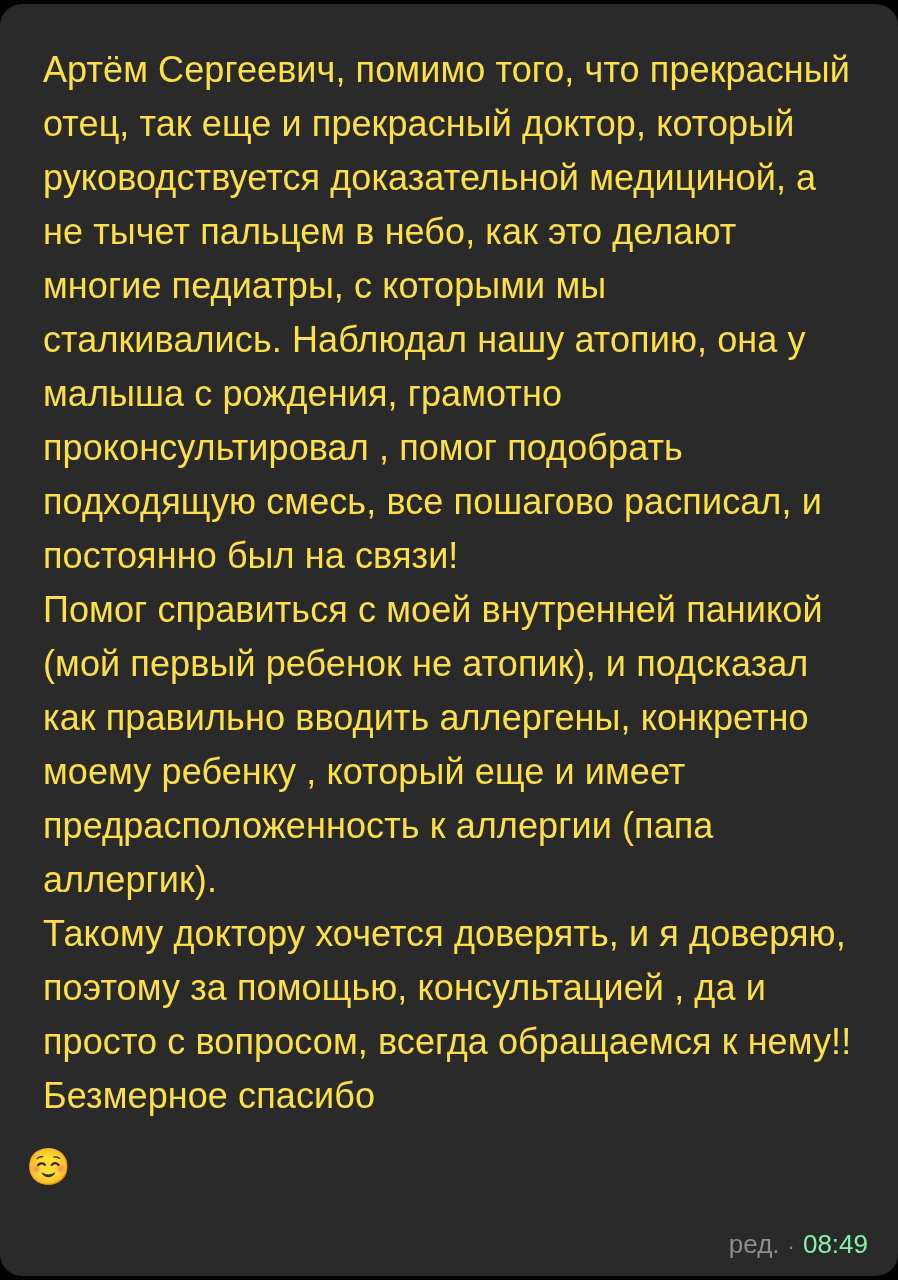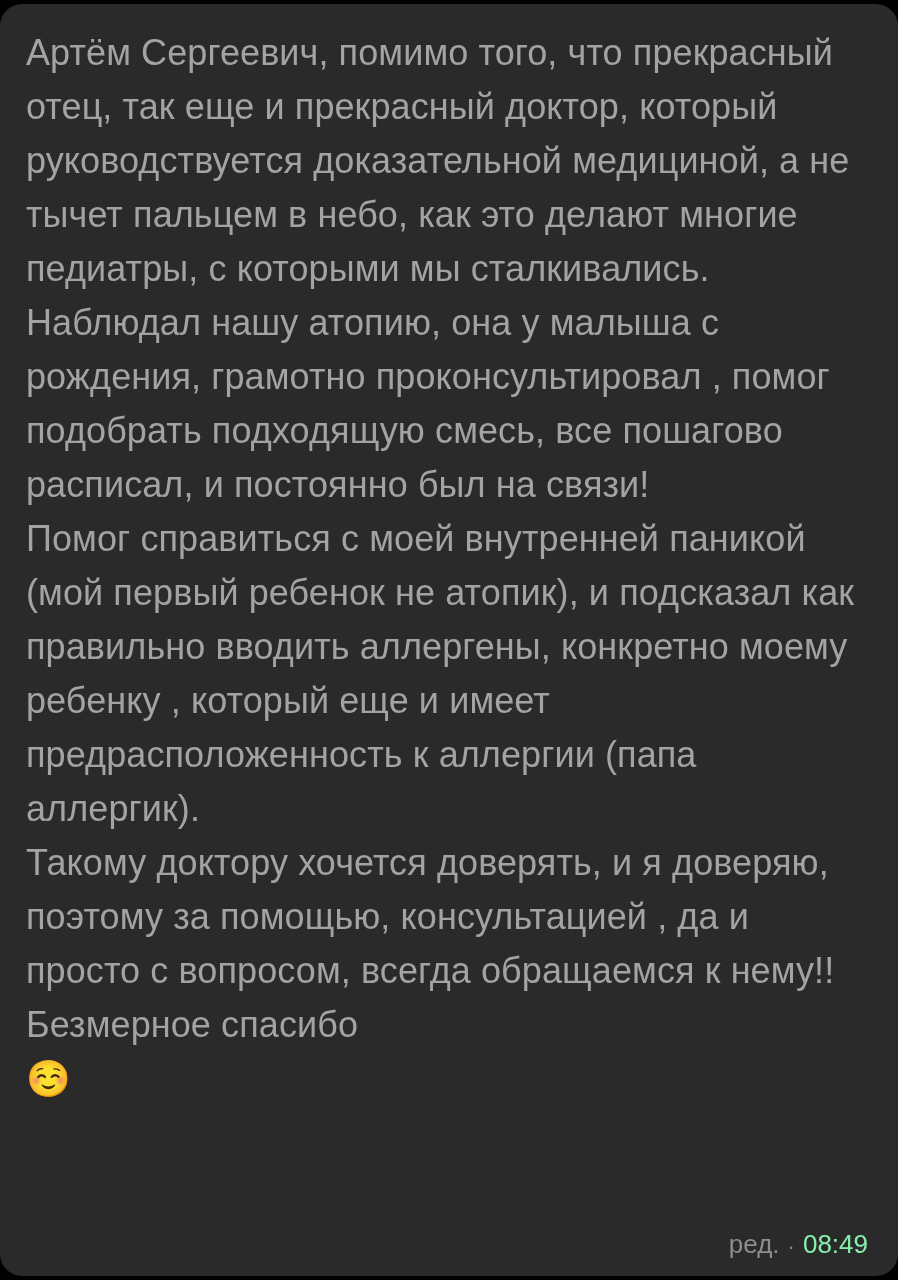--- a/index.html
+++ b/index.html
@@ -29,24 +29,24 @@
     box-sizing: border-box;
     background: #2a2a2a;
     border-radius: 22px;
     padding: 22px 26px 18px 26px;
     color: #f2f2f2;
   }
   .message-text {
     font-size: 36px;
     line-height: 54px;
     letter-spacing: 0.1px;
-    color: #a3a3a3;
+    color: #fde047;
     white-space: pre-wrap;
     word-wrap: break-word;
-    margin: 0;
+    margin: 17px;
   }
   .emoji {
     font-size: 36px;
     line-height: 54px;
   }
   .meta {
     position: absolute;
     right: 30px;
     bottom: 16px;
     display: flex;

